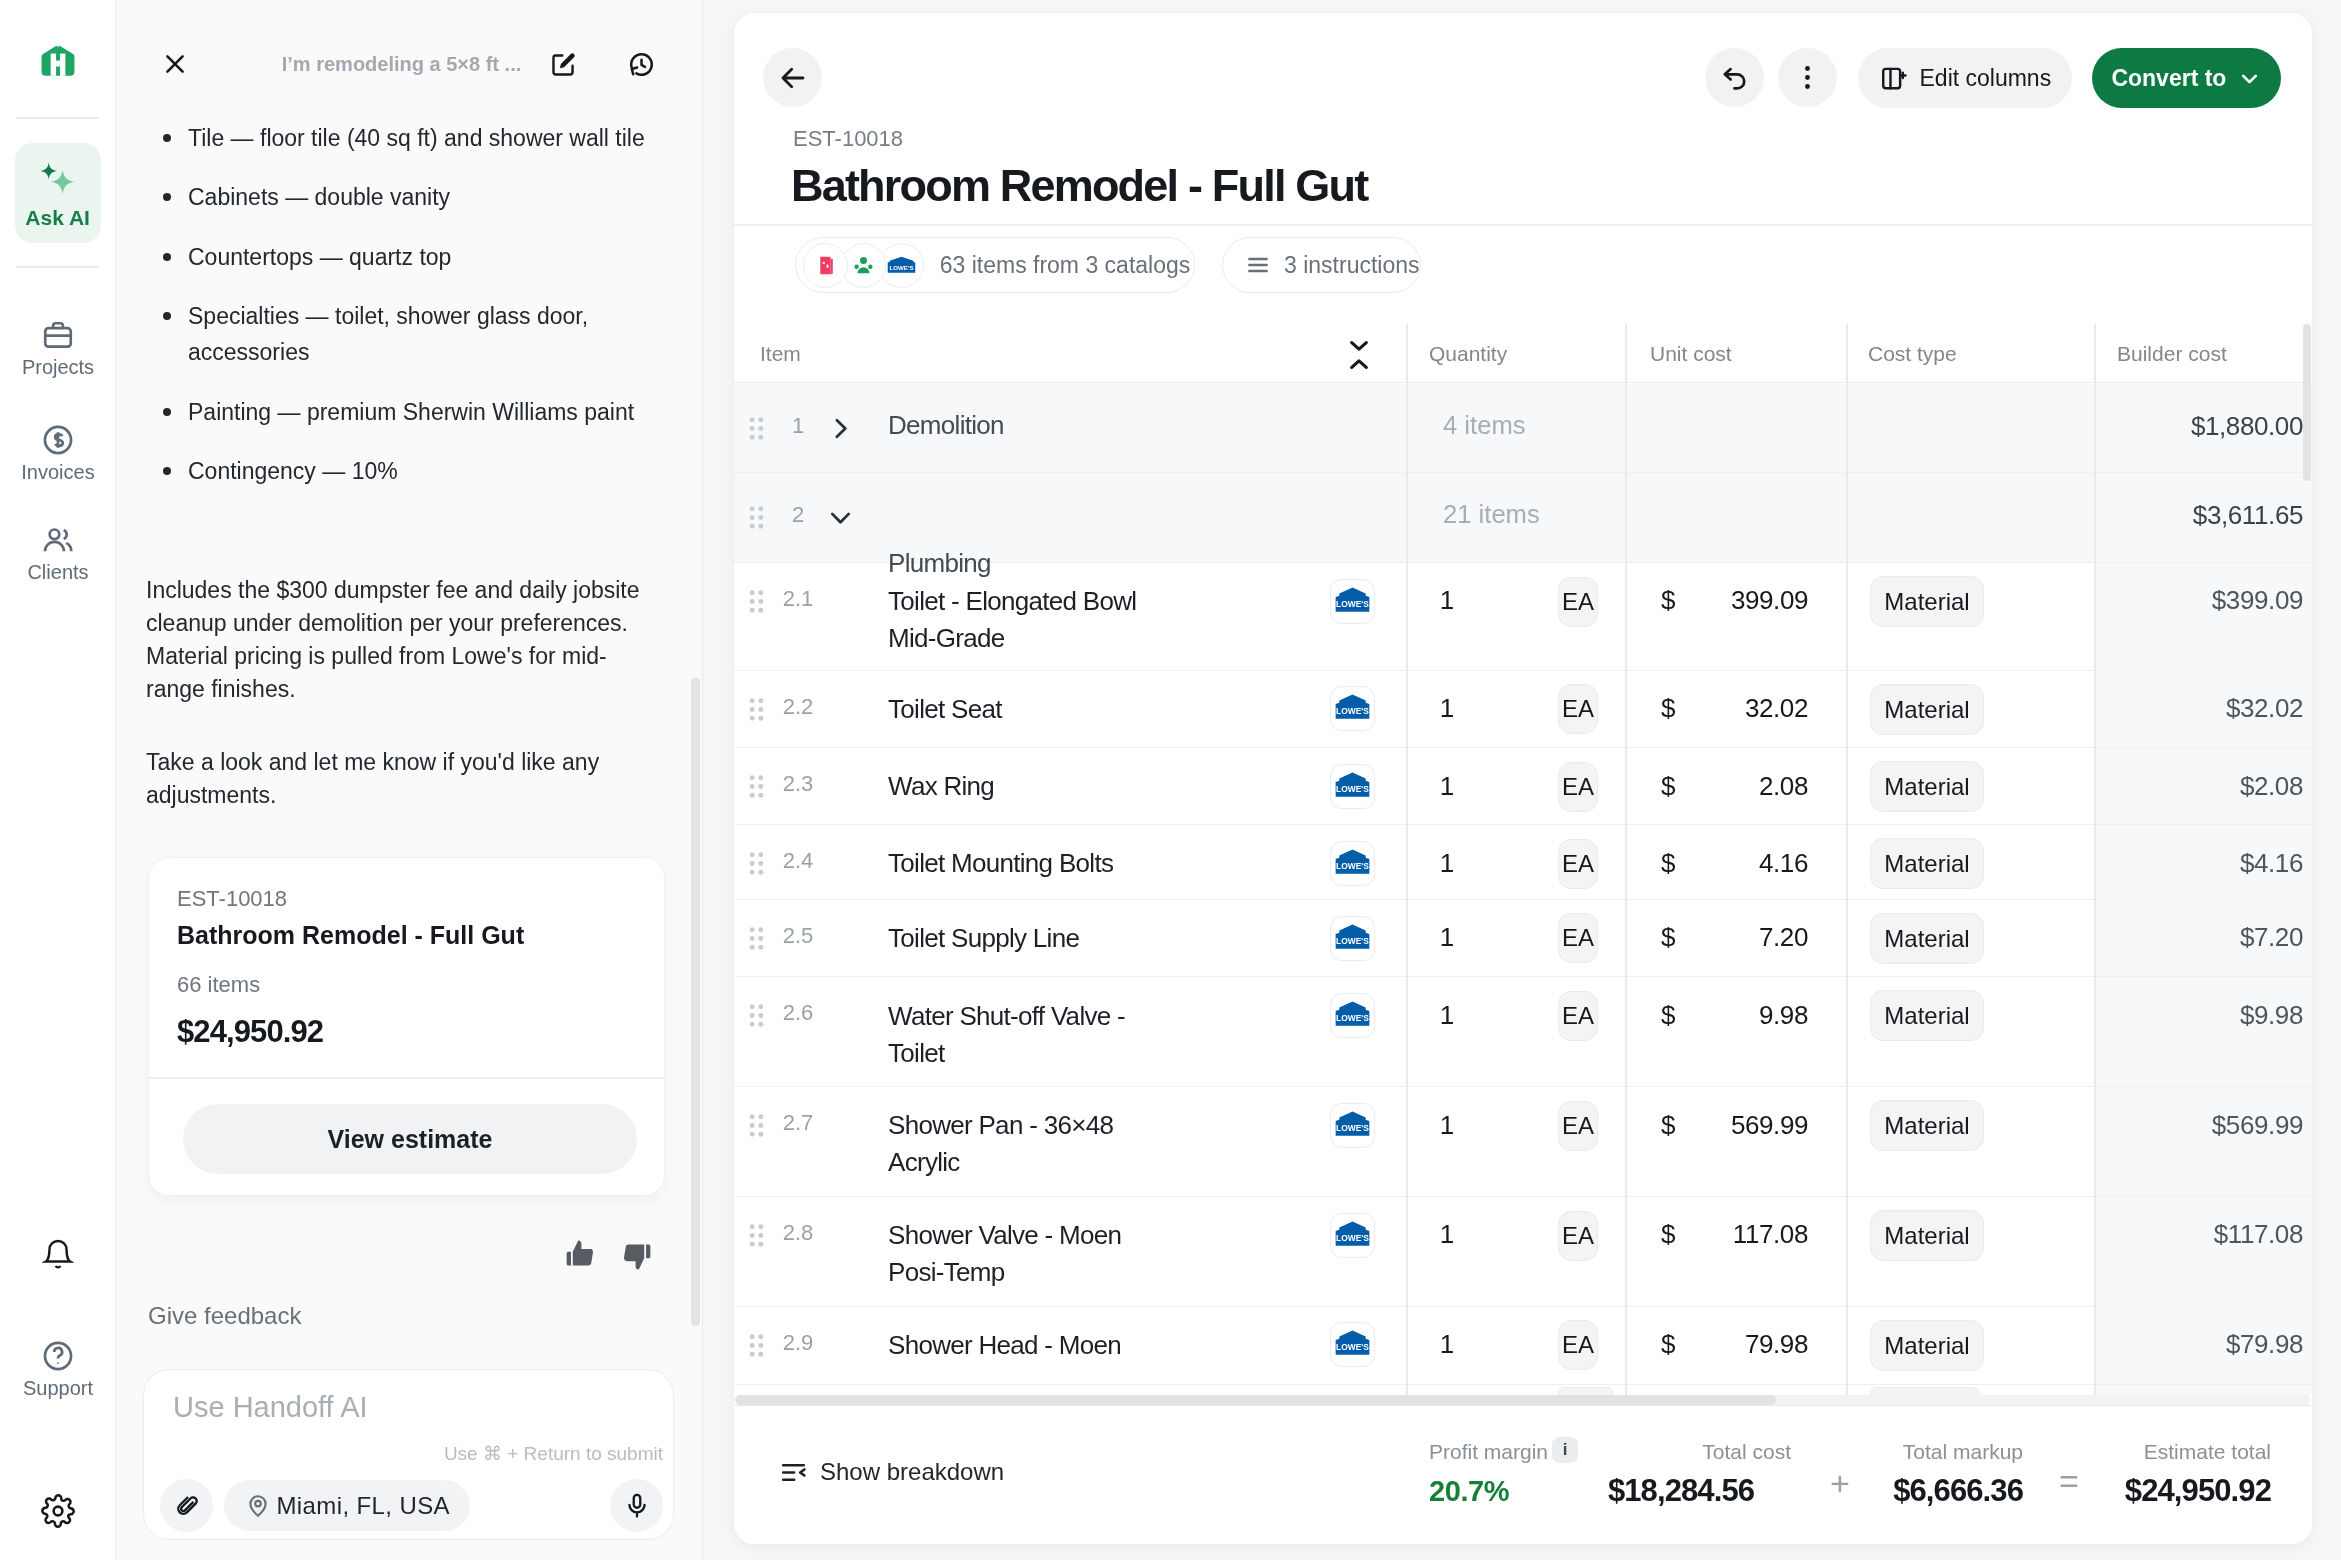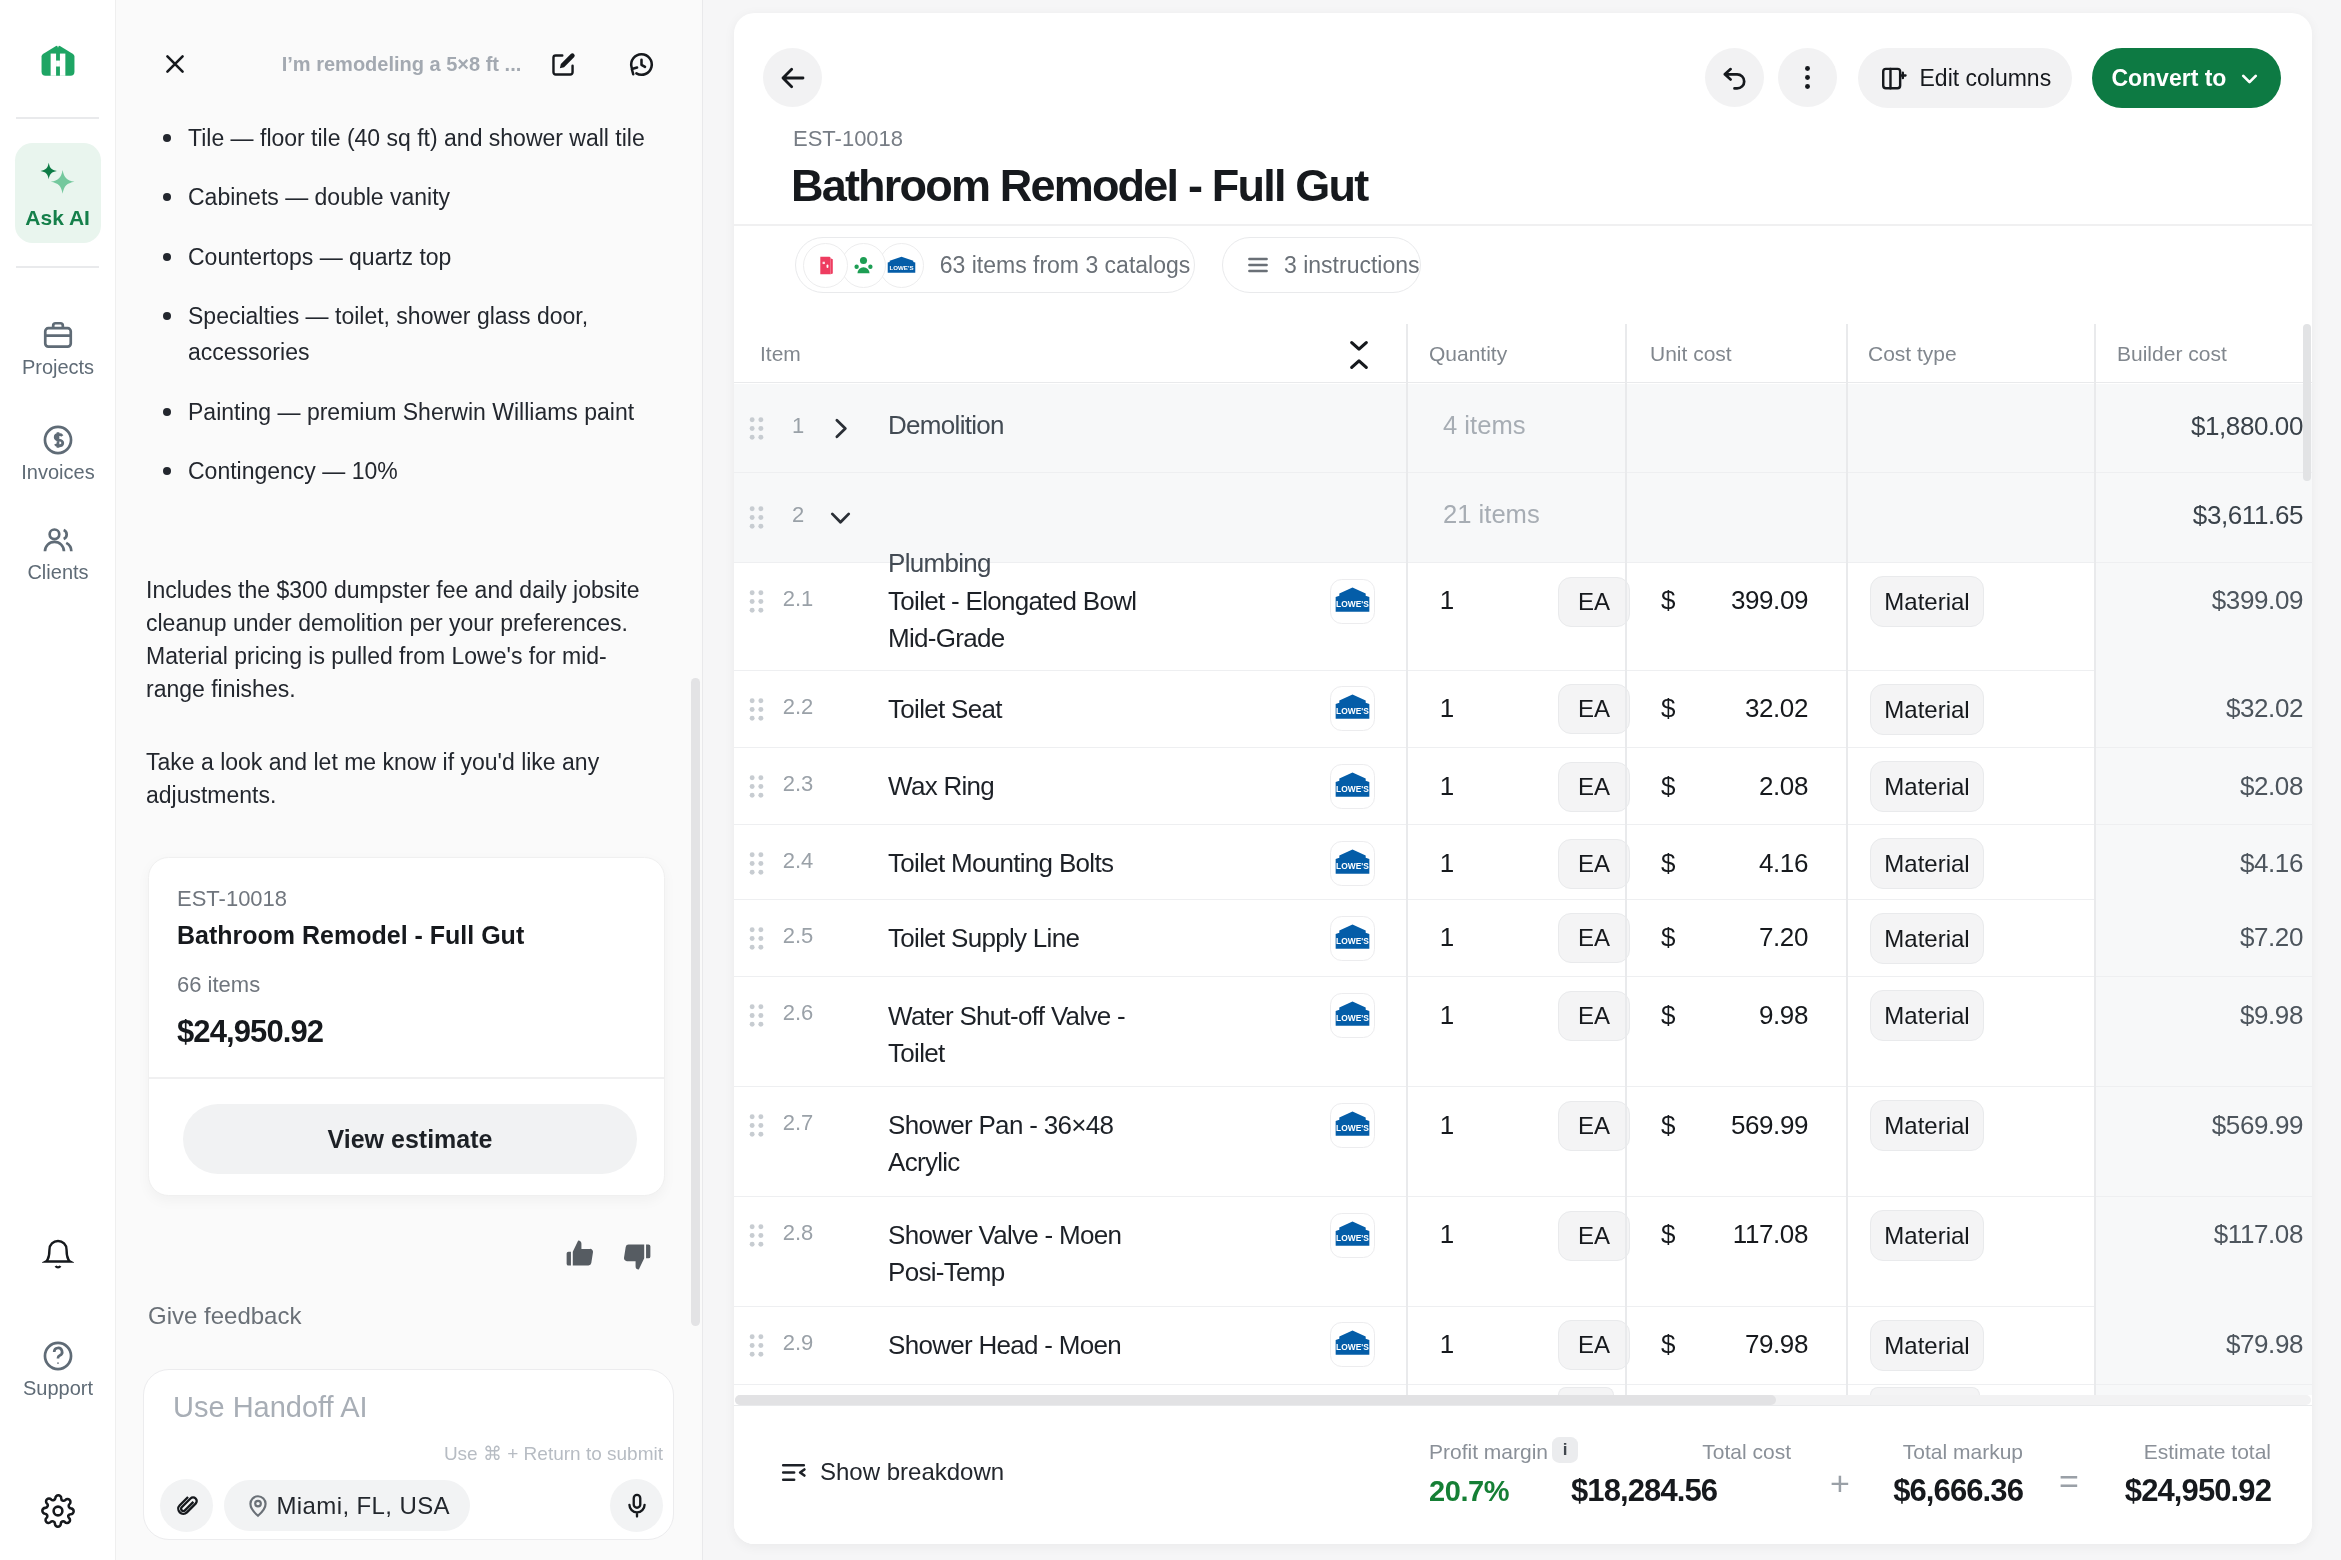--- a/index.html
+++ b/index.html
@@ -58,21 +58,21 @@
 .th { position:absolute; top:324px; height:59px; line-height:59px; font-size:21px; color:#81878e; font-weight:500; }
 .vline { position:absolute; top:324px; width:1.5px; background:#e9eaec; }
 .row { position:absolute; left:734px; width:1578px; border-bottom:1.5px solid #eeeff1; }
 .bcol { position:absolute; left:2094px; width:218px; background:#f7f8f9; border-bottom:1.5px solid #eeeff1; }
 .handle { position:absolute; left:747px; width:19px; height:29px; }
 .idx { position:absolute; left:776px; width:44px; text-align:center; font-size:22px; color:#9aa1a8; }
 .gname { position:absolute; left:888px; font-size:26px; font-weight:500; color:#434b54; letter-spacing:-0.7px; }
 .iname { position:absolute; left:888px; width:410px; font-size:26px; font-weight:500; color:#1d2127; line-height:37px; letter-spacing:-0.7px; }
 .icount { position:absolute; left:1443px; font-size:25.6px; color:#a7adb4; }
 .qty { position:absolute; left:1431px; width:32px; text-align:center; font-size:26px; color:#16191d; }
-.ea { position:absolute; left:1558px; width:72px; height:50px; background:#f4f4f5; border:1.5px solid #e9eaec; border-radius:13px; text-align:center; font-size:24px; color:#16191d; display:flex; align-items:center; justify-content:center; }
+.ea { position:absolute; left:1558px; width:40px; height:50px; background:#f4f4f5; border:1.5px solid #e9eaec; border-radius:13px; text-align:center; font-size:24px; color:#16191d; display:flex; align-items:center; justify-content:center; }
 .dollar { position:absolute; left:1661px; font-size:26px; color:#16191d; }
 .ucost { position:absolute; left:1669px; width:139px; text-align:right; font-size:26px; color:#16191d; letter-spacing:-0.4px; }
 .mat { position:absolute; left:1870px; width:114px; height:51px; background:#f4f4f5; border:1.5px solid #e9eaec; border-radius:13px; font-size:24px; color:#16191d; display:flex; align-items:center; justify-content:center; }
 .bcost { position:absolute; left:2122px; width:181px; text-align:right; font-size:26px; color:#4d555d; letter-spacing:-0.4px; }
 .gcost { position:absolute; left:2093px; width:210px; text-align:right; font-size:26px; color:#3a424a; font-weight:500; letter-spacing:-0.4px; }
 .lowes { position:absolute; left:1330px; width:45px; height:45px; border:1.5px solid #ececee; border-radius:11.7px; background:#fff; display:flex; align-items:center; justify-content:center; }
 
 
 #foot { left:734px; top:1405px; width:1578px; height:139px; background:#fff; border-top:1.5px solid #e9eaec; border-radius:0 0 20.5px 20.5px; }
 #hscroll { left:735px; top:1395px; width:1576px; height:9.5px; background:#f2f2f3; border-radius:5.1px; }
@@ -597,20 +597,20 @@
     <path d="M3.5 6 h17 M3.5 12 h9 M3.5 18 h9 M21 9.5 L17.5 12 L21 14.5"></path>
   </svg>
 </div>
 <div class="abs" style="left:820px; top:1458px; font-size:24px; font-weight:500; color:#23272d;">Show breakdown</div>
 
 <div class="flabel abs" style="left:1429px; top:1440px;">Profit margin</div>
 <div class="abs" style="left:1552px; top:1437px; width:26px; height:26px; background:#ebecee; border-radius:7.3px; text-align:center; line-height:26px; font-size:17px; font-weight:bold; color:#41474e;">i</div>
 <div class="abs" style="left:1429px; top:1475px; font-size:29px; font-weight:bold; color:#157f35; letter-spacing:-0.4px;">20.7%</div>
 
 <div class="flabel abs" style="left:1571px; top:1440px; width:220px; text-align:right;">Total cost</div>
-<div class="fval abs" style="left:1571px; top:1473px; width:220px; text-align:left;">$18,284.56</div>
+<div class="fval abs" style="left:1571px; top:1473px; width:220px; text-align:center;">$18,284.56</div>
 <div class="abs" style="left:1830px; top:1464px; font-size:34px; color:#9aa0a7; font-weight:500;">+</div>
 <div class="flabel abs" style="left:1803px; top:1440px; width:220px; text-align:right;">Total markup</div>
 <div class="fval abs" style="left:1803px; top:1473px; width:220px; text-align:right;">$6,666.36</div>
 <div class="abs" style="left:2059px; top:1462px; font-size:34px; color:#9aa0a7; font-weight:500;">=</div>
 <div class="flabel abs" style="left:2051px; top:1440px; width:220px; text-align:right;">Estimate total</div>
 <div class="fval abs" style="left:2051px; top:1473px; width:220px; text-align:right;">$24,950.92</div>
 
 
 </body></html>

